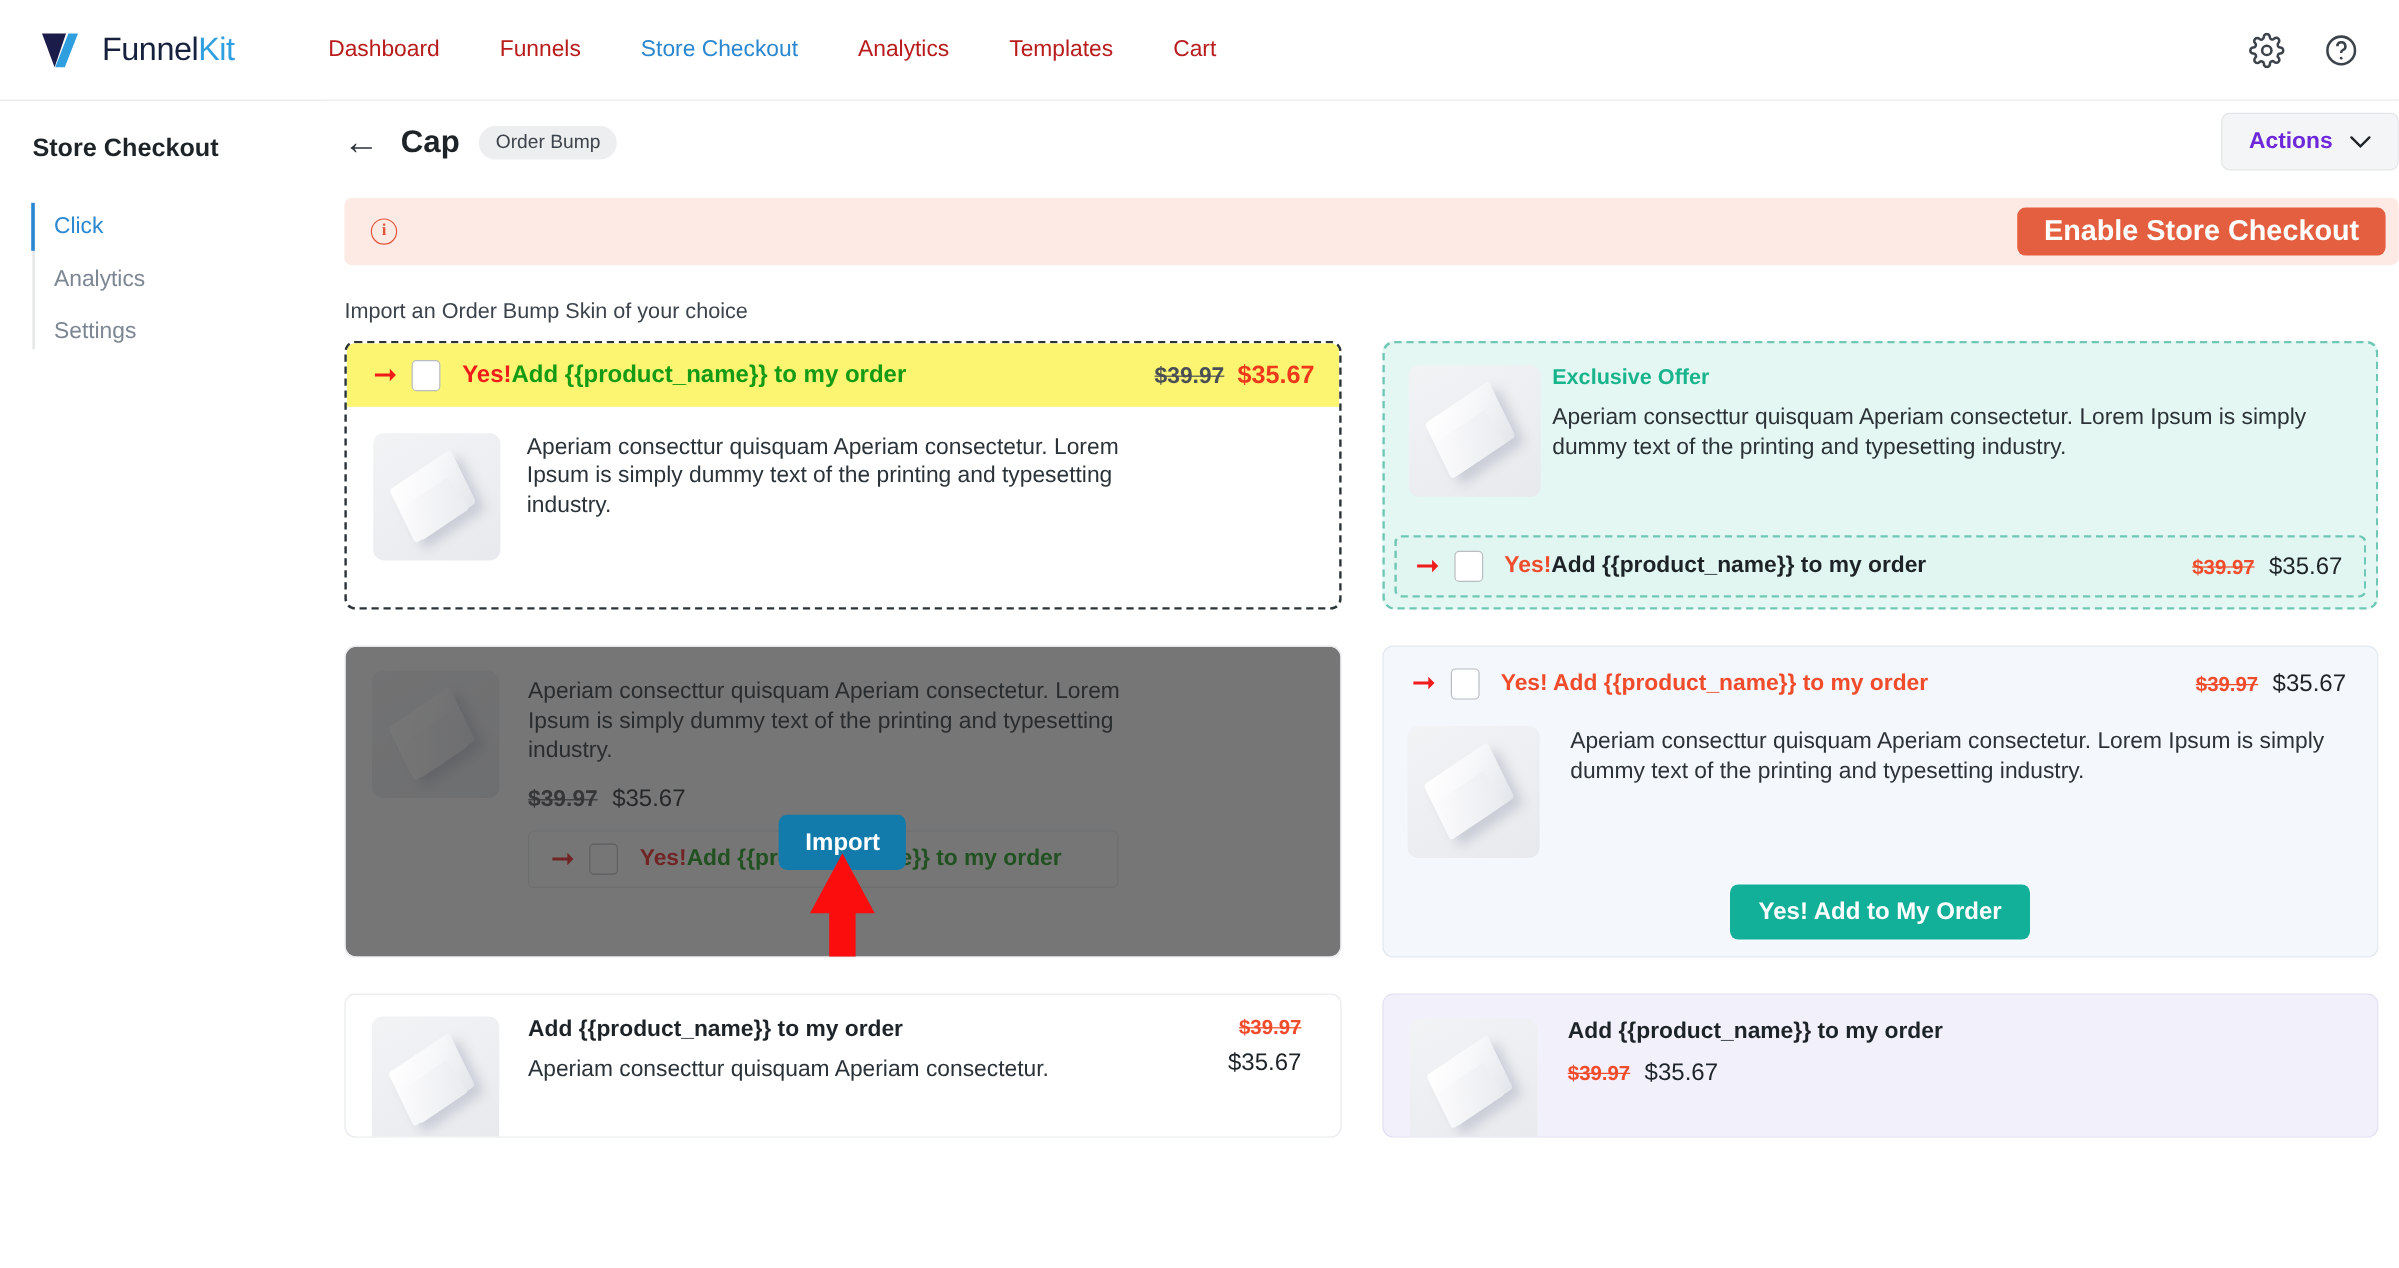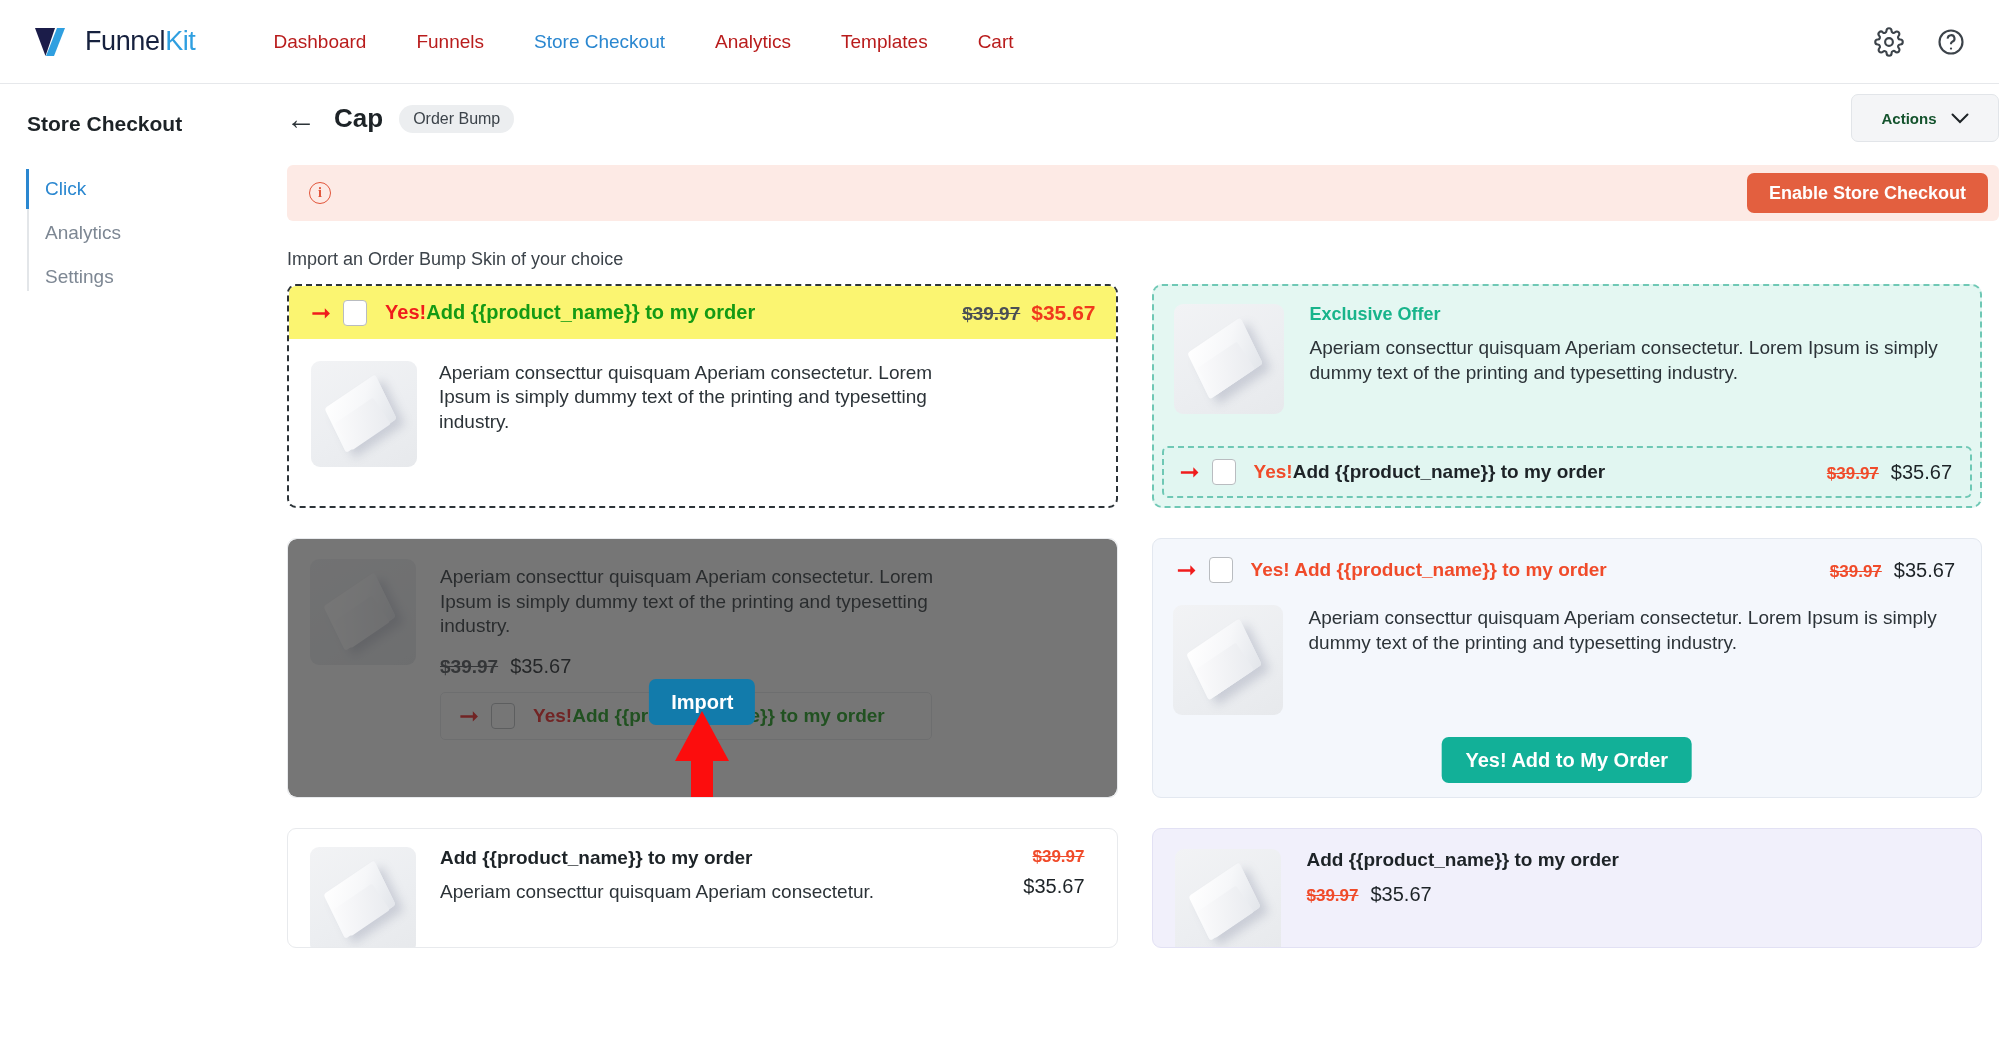--- a/index.html
+++ b/index.html
@@ -74,37 +74,37 @@
   .back-arrow { font-size: 30px; color: #2c3338; cursor: pointer; line-height: 1; margin-right: 18px; }
   .page-title { font-size: 26px; font-weight: bold; color: #1d2327; margin-right: 16px; }
   .badge-pill {
     background: #eceef0; color: #3c434a; font-size: 16px;
     padding: 5px 14px; border-radius: 15px;
   }
   .actions-btn {
     position: absolute; right: 0px; top: 10px;
     background: #f4f5f7; border: 1px solid #e2e5e9; border-radius: 7px;
     height: 48px; min-width: 148px; display:flex; align-items:center; justify-content:center; gap: 14px;
-    font-size: 15px; font-weight: bold; color: #14532d; cursor: pointer; padding: 0 22px;
+    font-size: 19px; font-weight: bold; color: #6d28d9; cursor: pointer; padding: 0 22px;
   }
 
   
   .alert {
     margin: 12px 0 0 17px; margin-right: 0;
     background: #fdeae5; border-radius: 6px;
     height: 56px; display: flex; align-items: center;
     padding: 0 11px 0 22px; position: relative;
   }
   .alert-ico { width: 22px; height: 22px; border: 1.8px solid #e2553a; border-radius: 50%;
     color:#e2553a; font-size: 14px; font-weight: bold; display:flex; align-items:center; justify-content:center;
     margin-right: 13px; font-family: "Liberation Serif", serif; }
   .alert-text { font-size: 18px; color: #e2553a; }
   .alert-btn {
     margin-left: auto; background: #e35f3f; color: #fff; border: none;
-    border-radius: 7px; height: 40px; padding: 0 22px; font-size: 18px; font-weight: bold;
+    border-radius: 7px; height: 40px; padding: 0 22px; font-size: 24px; font-weight: bold;
     cursor: pointer; font-family: inherit;
   }
 
   
   .skins-label { font-size: 18px; color: #3c434a; margin: 28px 0 14px 17px; }
   .skins-grid {
     display: grid; grid-template-columns: 1fr 1fr; gap: 30px 34px;
     padding: 0 17px 0 17px;
   }
 
@@ -145,21 +145,21 @@
     transform: rotate(-34deg);
     border-radius: 2px;
   }
   .s1-desc { font-size: 19px; line-height: 1.28; color: #2c3338; max-width: 500px; }
 
   
   .s2 {
     border: 2px dashed #6fc8b5; border-radius: 10px; background: #e4f7f2;
     height: 224px; padding: 18px 20px 0 20px; position: relative;
   }
-  .s2-top { display:flex; gap: 26px; }
+  .s2-top { display:flex; gap: 10px; }
   .s2-img { width: 110px; height: 110px; flex:0 0 110px; }
   .s2-excl { font-size: 18px; font-weight: bold; color: #18b48b; margin-bottom: 10px; }
   .s2-desc { font-size: 19px; line-height: 1.32; color: #2c3338; }
   .s2-bar {
     position: absolute; left: 8px; right: 8px; bottom: 8px; height: 52px;
     border: 2px dashed #6fc8b5; border-radius: 6px; background: #e1f6f1;
     display: flex; align-items: center; padding: 0 18px 0 16px;
   }
   .s2-yes { font-size: 19px; font-weight: bold; color: #f04b2a; }
   .s2-add { font-size: 19px; font-weight: bold; color: #1d2327; }

